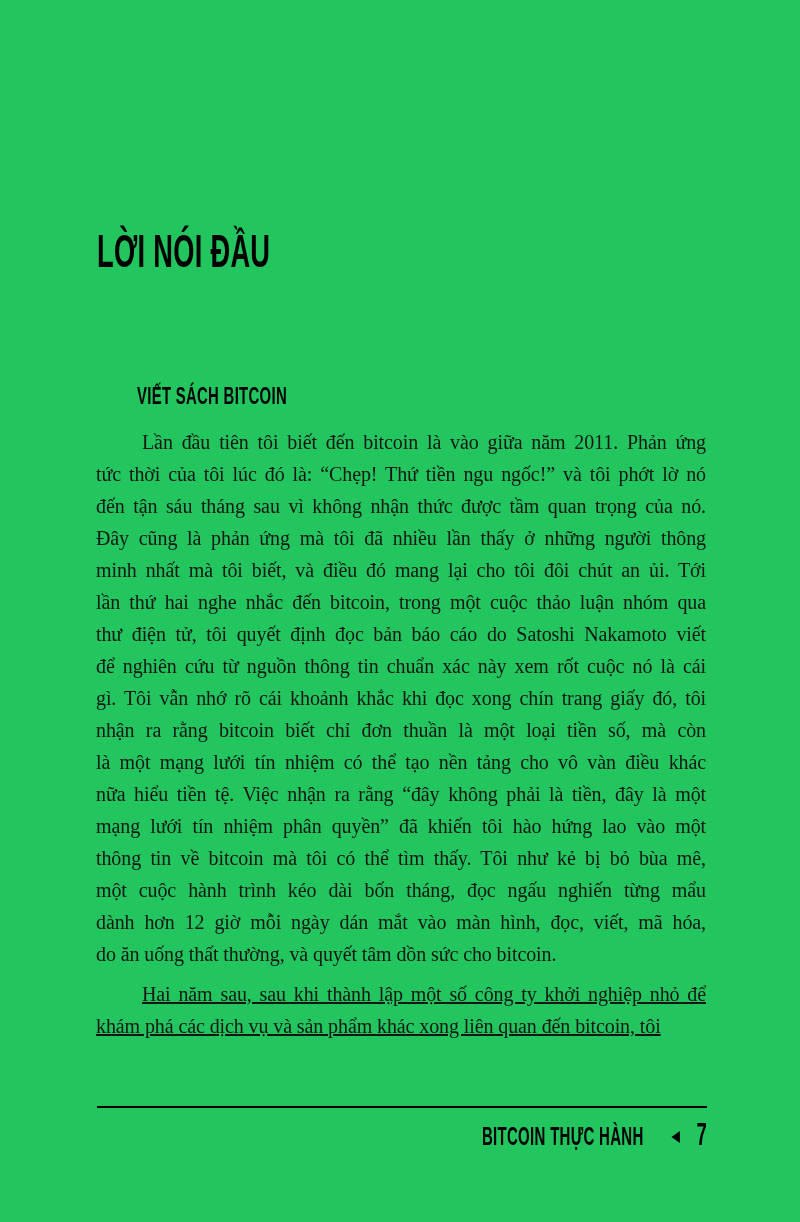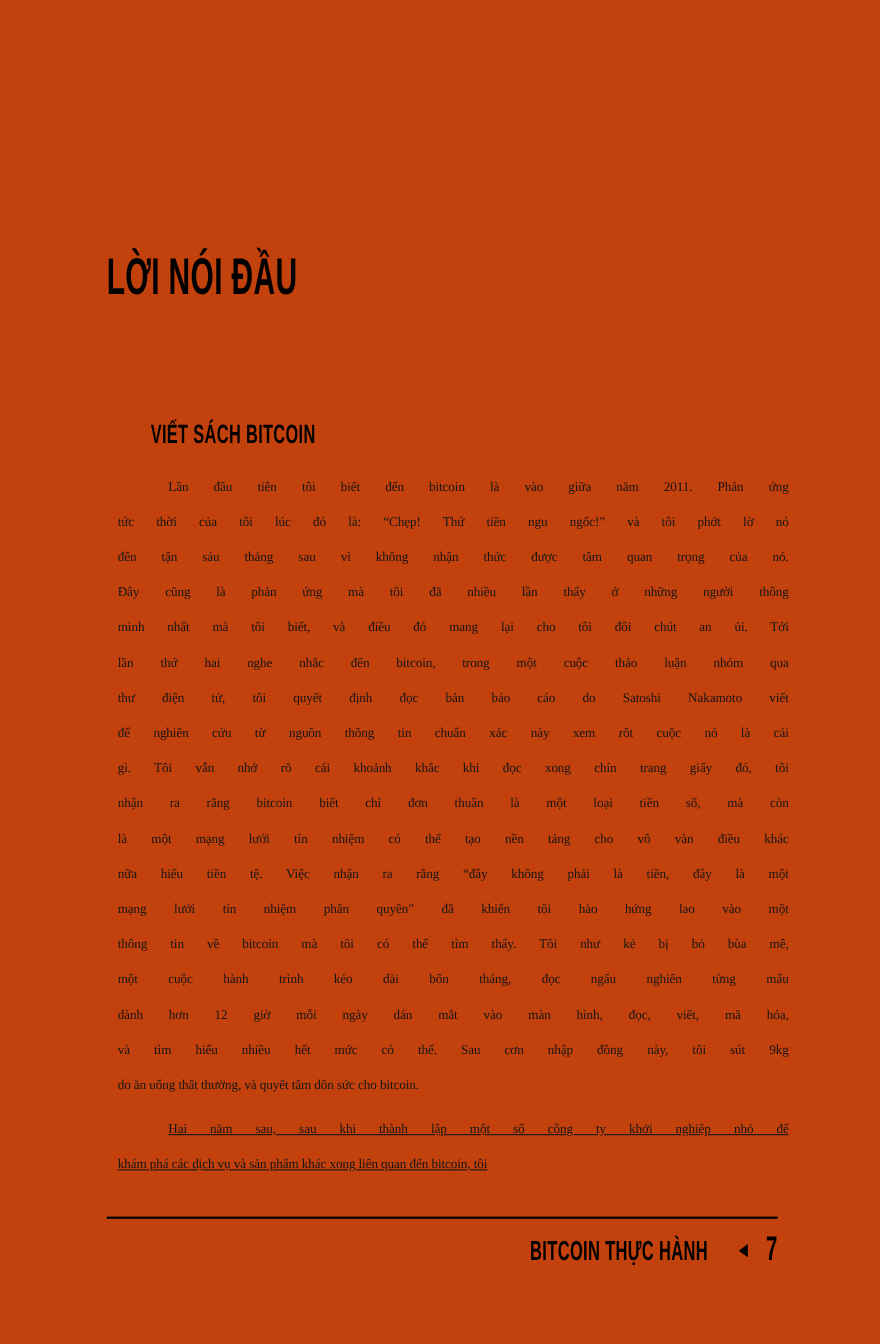--- a/index.html
+++ b/index.html
@@ -5,21 +5,21 @@
   html, body {
     margin: 0;
     padding: 0;
     background: #ffffff;
   }
 
   .page {
     position: relative;
     width: 800px;
     height: 1222px;
-    background: #c2410c;
+    background: #22c55e;
     font-family: "Liberation Serif", serif;
     color: #161616;
     margin: 0 auto;
     overflow: hidden;
   }
 
   
   .chapter-title {
     position: absolute;
     left: 97px;
@@ -49,24 +49,24 @@
     color: #000000;
     white-space: nowrap;
     transform: scaleX(0.62);
     transform-origin: left top;
     letter-spacing: 0.5px;
   }
 
   
   .body-text {
     position: absolute;
-    left: 107px;
+    left: 96px;
     top: 426px;
     width: 610px;
-    font-size: 12px;
+    font-size: 20px;
     line-height: 32px;
     letter-spacing: -0.1px;
   }
 
   .paragraph + .paragraph {
     margin-top: 8px;
     text-decoration: underline;
   }
 
   .text-line {
@@ -152,21 +152,20 @@
         <div class="text-line">thư điện tử, tôi quyết định đọc bản báo cáo do Satoshi Nakamoto viết</div>
         <div class="text-line">để nghiên cứu từ nguồn thông tin chuẩn xác này xem rốt cuộc nó là cái</div>
         <div class="text-line">gì. Tôi vẫn nhớ rõ cái khoảnh khắc khi đọc xong chín trang giấy đó, tôi</div>
         <div class="text-line">nhận ra rằng bitcoin biết chỉ đơn thuần là một loại tiền số, mà còn</div>
         <div class="text-line">là một mạng lưới tín nhiệm có thể tạo nền tảng cho vô vàn điều khác</div>
         <div class="text-line">nữa hiểu tiền tệ. Việc nhận ra rằng “đây không phải là tiền, đây là một</div>
         <div class="text-line">mạng lưới tín nhiệm phân quyền” đã khiến tôi hào hứng lao vào một</div>
         <div class="text-line">thông tin về bitcoin mà tôi có thể tìm thấy. Tôi như kẻ bị bỏ bùa mê,</div>
         <div class="text-line">một cuộc hành trình kéo dài bốn tháng, đọc ngấu nghiến từng mẩu</div>
         <div class="text-line">dành hơn 12 giờ mỗi ngày dán mắt vào màn hình, đọc, viết, mã hóa,</div>
-        <div class="text-line">và tìm hiểu nhiều hết mức có thể. Sau cơn nhập đồng này, tôi sút 9kg</div>
         <div class="text-line last">do ăn uống thất thường, và quyết tâm dồn sức cho bitcoin.</div>
       </div>
       <div class="paragraph">
         <div class="text-line first">Hai năm sau, sau khi thành lập một số công ty khởi nghiệp nhỏ để</div>
         <div class="text-line last">khám phá các dịch vụ và sản phẩm khác xong liên quan đến bitcoin, tôi</div>
       </div>
     </div>
 
   <div class="footer-rule"></div>
 

